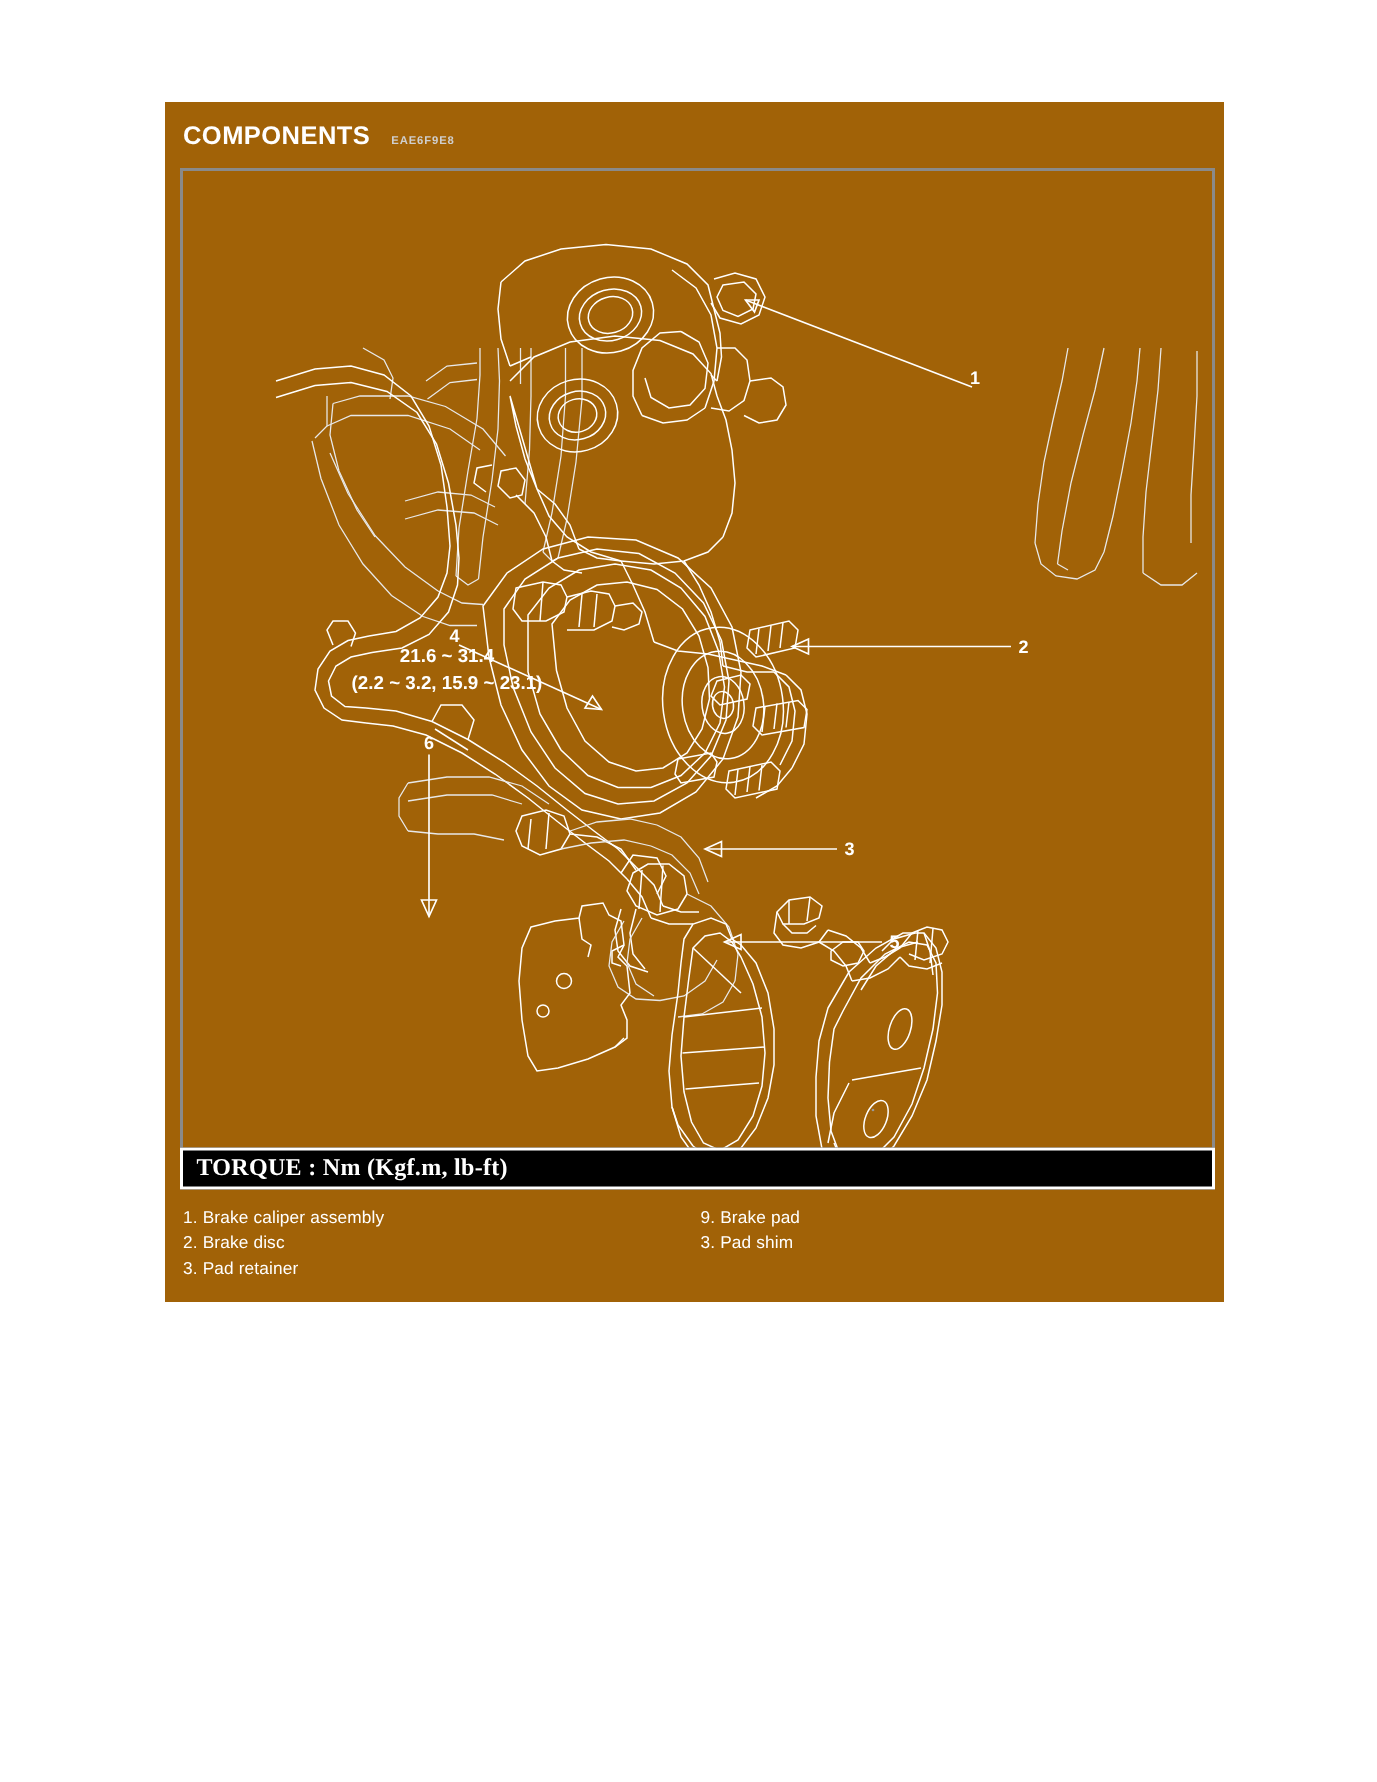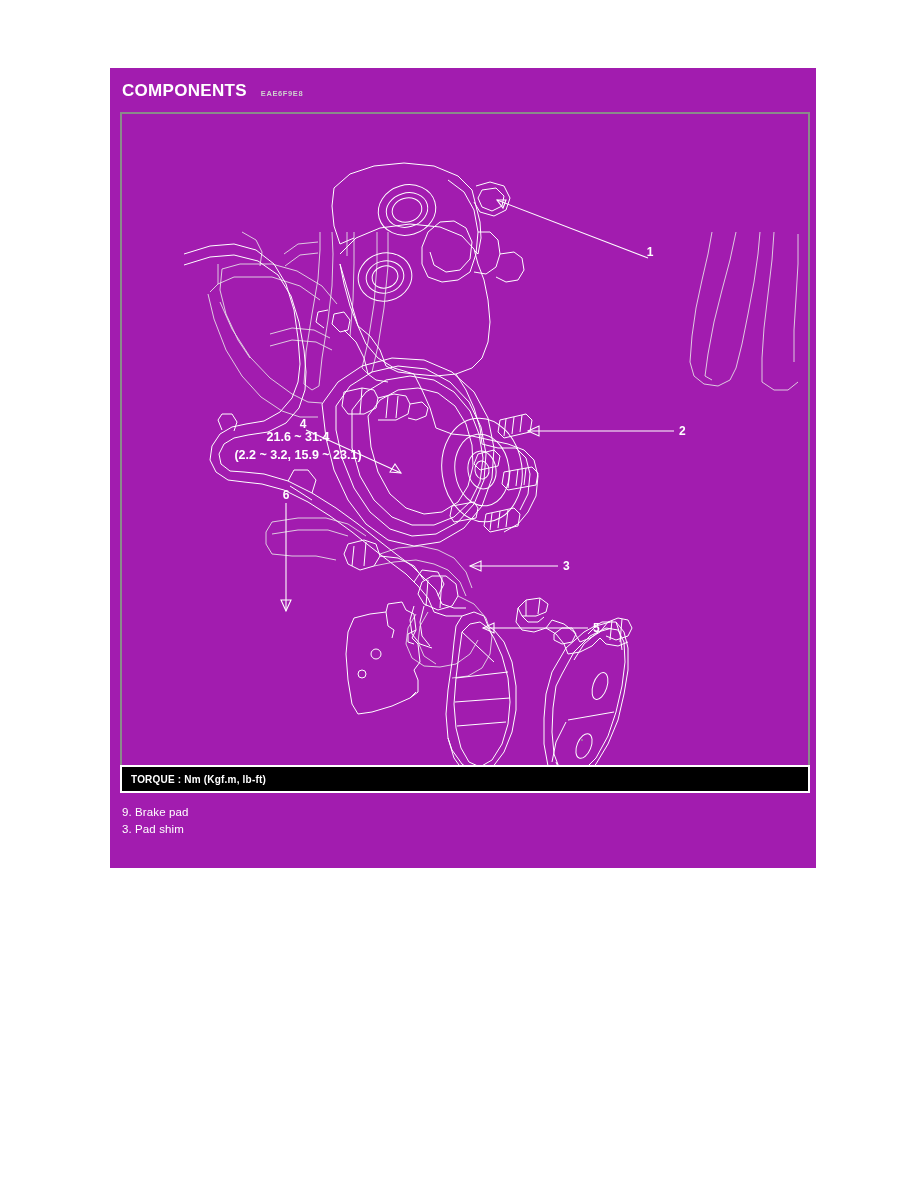--- a/index.html
+++ b/index.html
@@ -18,21 +18,21 @@
     height: 1188px;
     background: #ffffff;
   }
   
   #panel {
     position: absolute;
     left: 110px;
     top: 68px;
     width: 706px;
     height: 800px;
-    background: #a21caf;
+    background: #a16207;
   }
   
   #header {
     position: absolute;
     left: 12px;
     top: 10px;
     display: flex;
     align-items: flex-end;
     gap: 14px;
   }
@@ -80,25 +80,25 @@
     width: 690px;
     height: 28px;
     border: 2px solid #ffffff;
     box-sizing: border-box;
     background: #000000;
     display: flex;
     align-items: center;
   }
   #torque-box .torque-label {
     color: #ffffff;
-    font-size: 10px;
+    font-size: 16px;
     font-weight: bold;
     padding-left: 9px;
     letter-spacing: 0.2px;
-    font-family: Liberation Sans, sans-serif;
+    font-family: Liberation Serif, serif;
   }
   
   #legend {
     position: absolute;
     left: 12px;
     top: 737px;
     width: 680px;
     display: flex;
   }
   #legend .col {
@@ -413,20 +413,25 @@
 
         <circle cx="460" cy="626" r="0.9" fill="#9a9a9a"></circle>
       </svg>
     </div>
 
     <div id="torque-box">
       <div class="torque-label">TORQUE : Nm (Kgf.m, lb-ft)</div>
     </div>
 
     <div id="legend">
+      <div class="col col-left">
+        <div class="item">1. Brake caliper assembly</div>
+        <div class="item">2. Brake disc</div>
+        <div class="item">3. Pad retainer</div>
+      </div>
       <div class="col col-right">
         <div class="item">9. Brake pad</div>
         <div class="item">3. Pad shim</div>
       </div>
     </div>
 
   </div>
 </div>
 
 </body></html>

